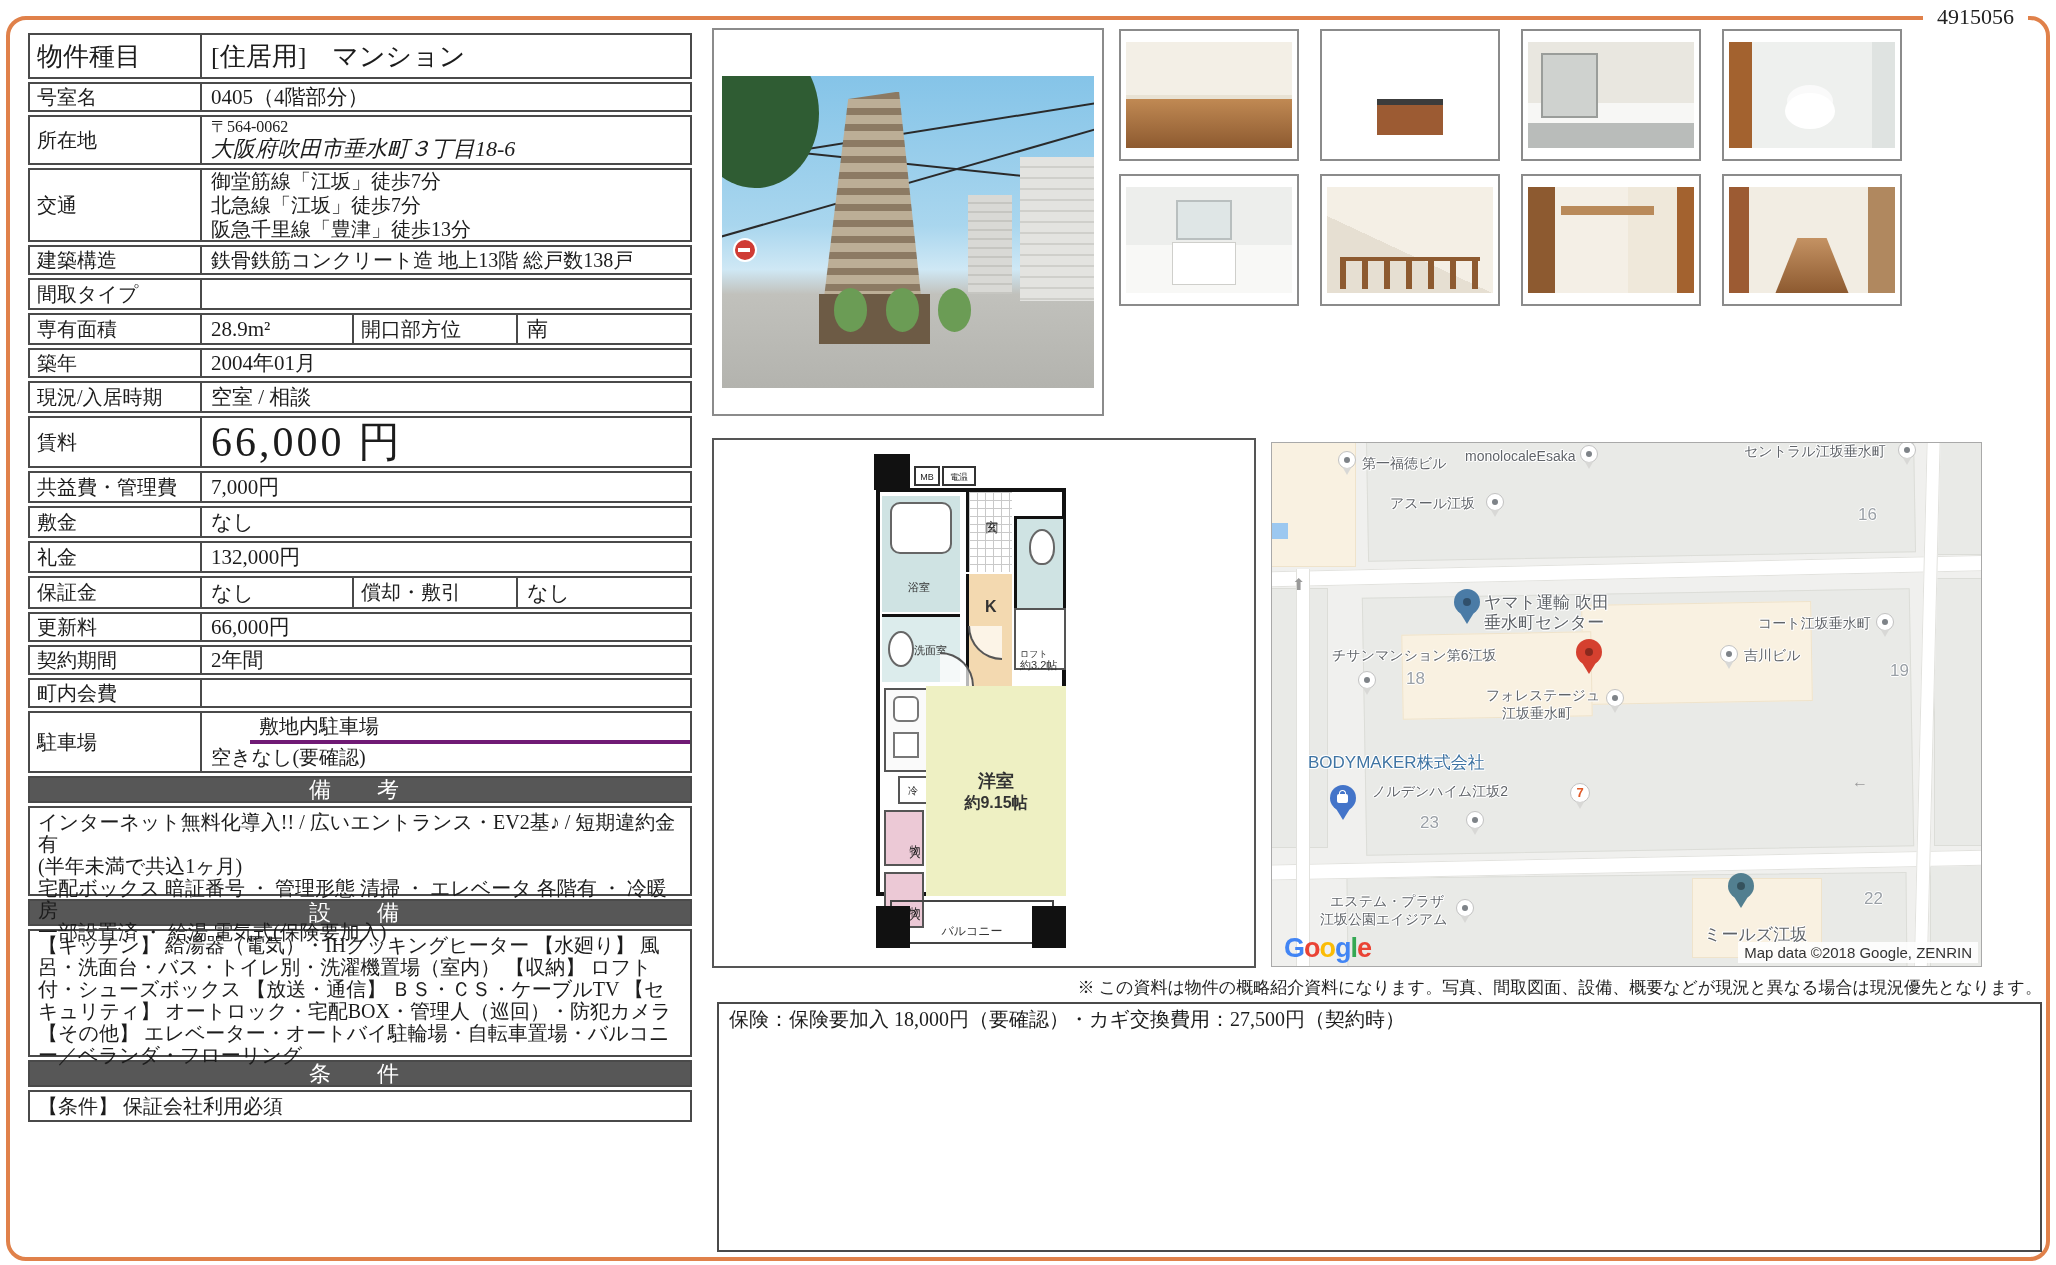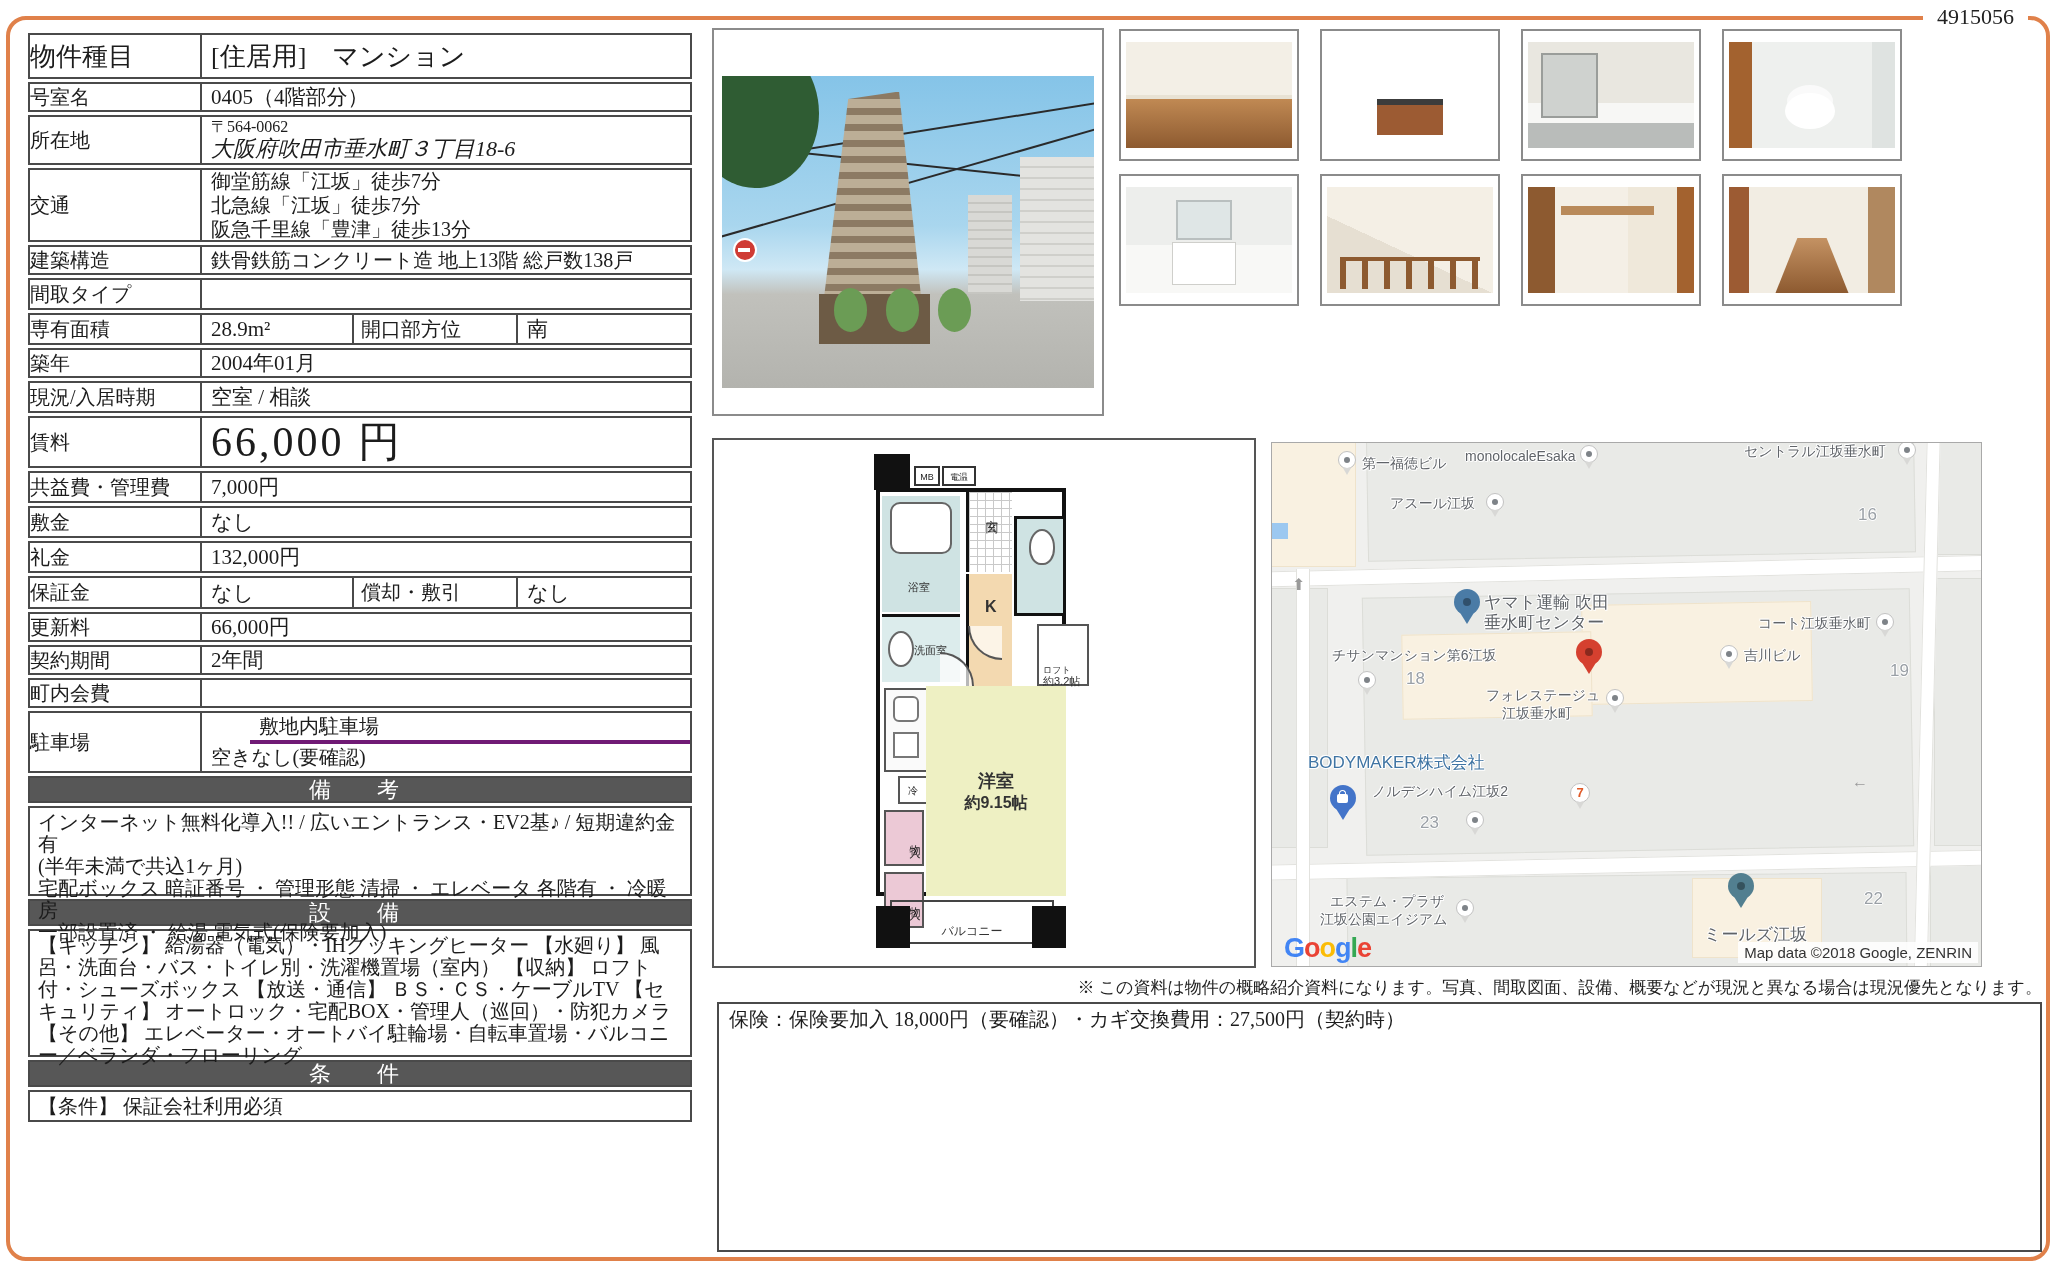--- a/index.html
+++ b/index.html
@@ -9,21 +9,21 @@
 
   
   .frame { position:absolute; left:6px; top:16px; right:6px; bottom:4px;
            border:4px solid #e0814a; border-radius:20px; }
   .doc-number { position:absolute; top:0px; right:28px; background:#fff; padding:4px 14px;
                 font-size:22px; color:#222; z-index:5; }
 
   
   .ptable { position:absolute; left:28px; top:33px; width:664px; }
   .trow { display:flex; border:2px solid #4a4a4a; margin-bottom:3px; background:#fff; align-items:stretch; }
-  .tlabel { flex:0 0 172px; border-right:2px solid #4a4a4a; padding:1px 0;
+  .tlabel { flex:0 0 172px; border-right:2px solid #4a4a4a; padding:1px 7px;
             display:flex; align-items:center; font-size:20px; }
   .tlabel.big { font-size:26px; }
   .tval { flex:1 1 auto; padding:1px 9px; display:flex; align-items:center; font-size:21px; }
   .tval.big { font-size:26px; }
   .tval.name { font-size:29px; }
   .tval.rent { font-size:42px; letter-spacing:3px; }
   .tlabel2 { flex:0 0 166px; border-left:2px solid #4a4a4a; border-right:2px solid #4a4a4a;
              padding:1px 7px; display:flex; align-items:center; font-size:20px; }
   .tcol { display:flex; flex-direction:column; justify-content:center; }
   .postal { font-size:16px; line-height:18px; }
@@ -70,21 +70,21 @@
   .bath { position:absolute; left:2px; top:4px; width:78px; height:116px; background:#cfe3e3; }
   .tub { position:absolute; left:8px; top:6px; width:62px; height:52px; background:#fff; border:2px solid #666; border-radius:10px; }
   .wash { position:absolute; left:2px; top:122px; width:78px; height:68px; background:#dcecec; border-top:3px solid #111; }
   .basin { position:absolute; left:6px; top:14px; width:26px; height:36px; background:#fff; border:2px solid #666; border-radius:50%; }
   .genkan { position:absolute; left:86px; top:0px; width:46px; height:80px;
             background-image:linear-gradient(#c9c9c9 1px,transparent 1px),linear-gradient(90deg,#c9c9c9 1px,transparent 1px);
             background-size:8px 8px; border-left:3px solid #111; }
   .kitchen { position:absolute; left:86px; top:82px; width:46px; height:112px; background:#f3d9b0; border-left:3px solid #111; }
   .toilet-rm { position:absolute; left:134px; top:24px; width:52px; height:100px; background:#cfe3e3; border:3px solid #111; }
   .toilet { position:absolute; left:12px; top:10px; width:26px; height:36px; background:#fff; border:2px solid #666; border-radius:50% 50% 45% 45%; }
-  .utility { position:absolute; left:134px; top:132px; width:52px; height:62px; border:2px solid #555; background:#fff;margin-left:23px; }
+  .utility { position:absolute; left:134px; top:116px; width:52px; height:62px; border:2px solid #555; background:#fff; }
   .counter { position:absolute; left:4px; top:196px; width:44px; height:84px; border:2px solid #555; background:#fafafa; }
   .counter .s1,.counter .s2 { position:absolute; left:7px; width:26px; height:26px; border:2px solid #777; background:#fff; }
   .counter .s1 { top:6px; border-radius:6px; }
   .counter .s2 { top:42px; }
   .fridge { position:absolute; left:18px; top:284px; width:30px; height:28px; border:2px solid #555; background:#fff; font-size:10px; text-align:center; line-height:26px; }
   .closet { position:absolute; left:4px; width:40px; height:56px; background:#ecc9d6; border:2px solid #555;
             writing-mode:vertical-rl; text-align:center; font-size:11px; letter-spacing:2px; }
   .room { position:absolute; left:46px; top:194px; width:140px; height:210px; background:#eef0c3;
           display:flex; flex-direction:column; align-items:center; justify-content:center; }
   .room .r1 { font-size:18px; font-weight:bold; color:#333; }

